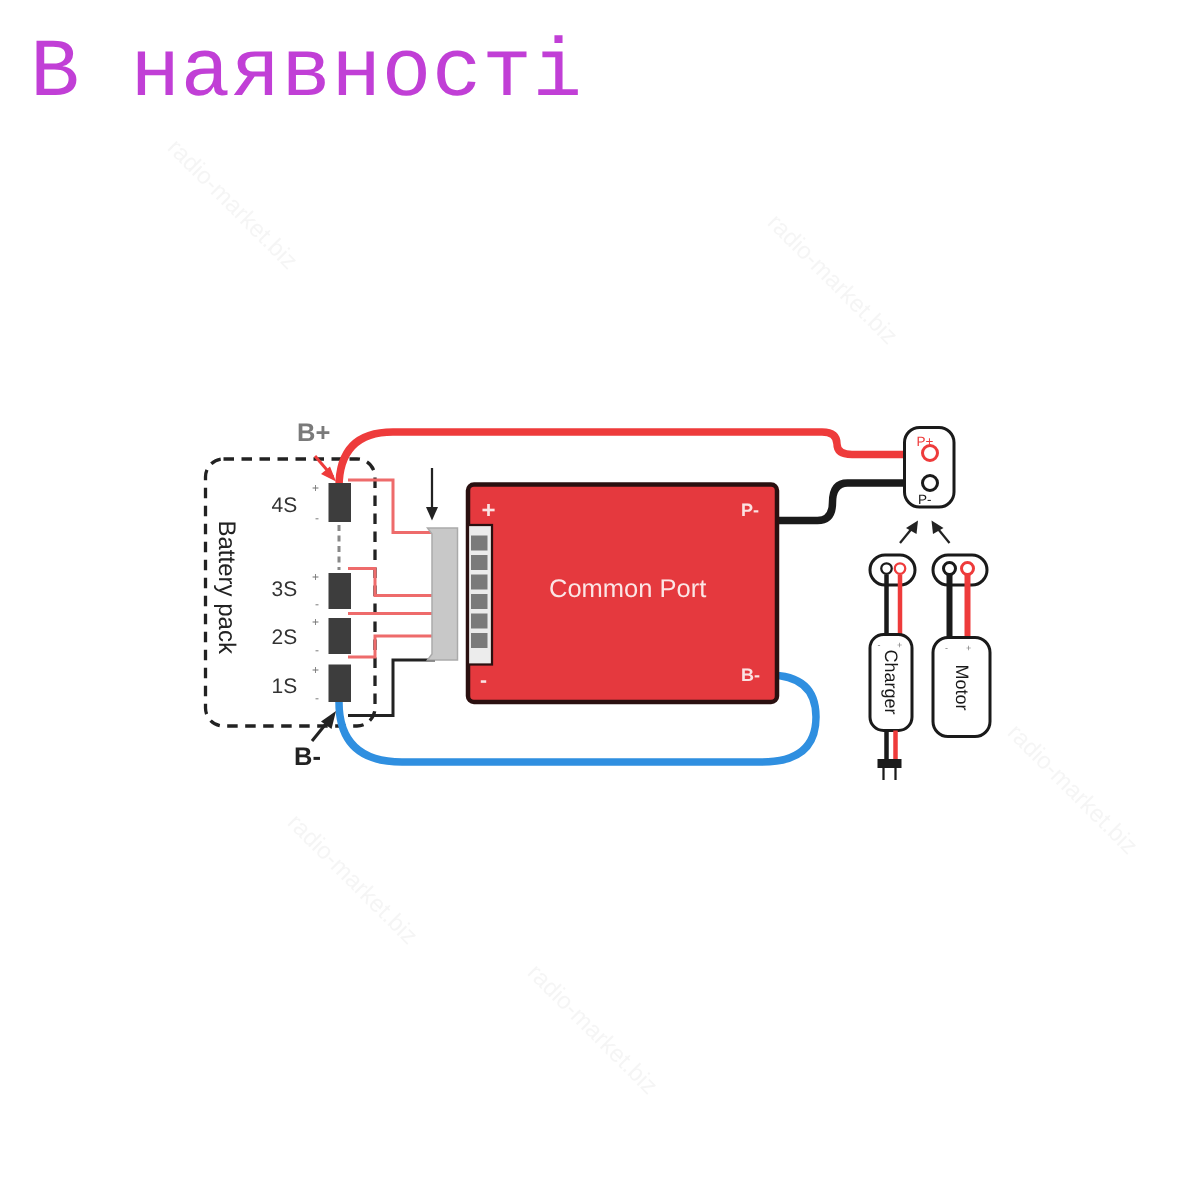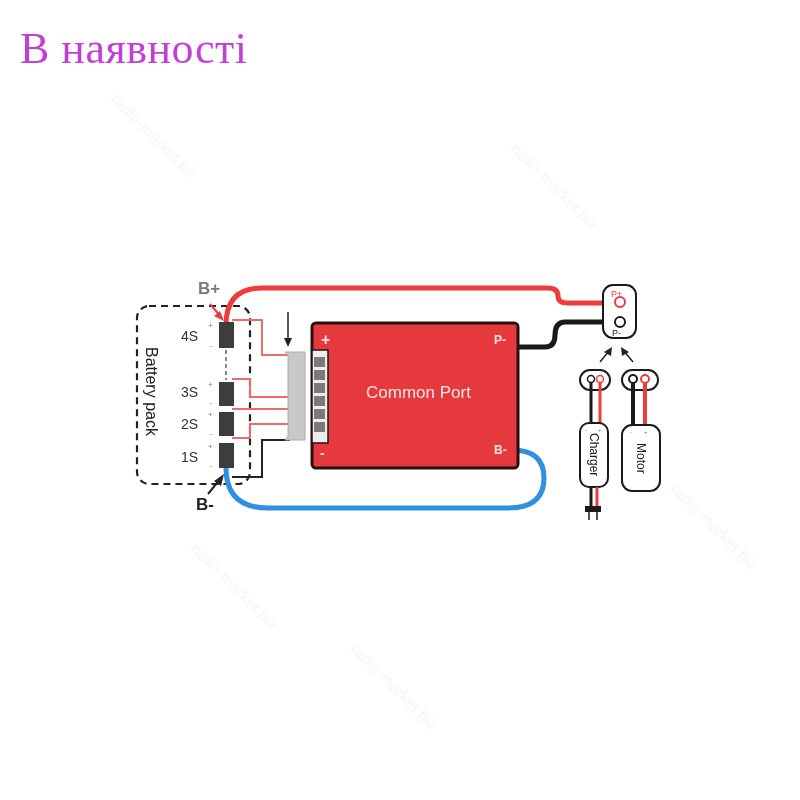--- a/index.html
+++ b/index.html
@@ -1,20 +1,20 @@
 <!DOCTYPE html>
 <html><head>
   <meta charset="utf-8">
   <style>
     html, body { margin: 0; padding: 0; background: #ffffff; }
     body { width: 800px; height: 800px; position: relative; overflow: hidden; font-family: "Liberation Sans", sans-serif; }
     .headline {
       position: absolute; left: 20px; top: 14px;
-      font-family: Liberation Serif, serif;
-      font-size: 44px; line-height: 70px; color: #c13fd6; letter-spacing: 0.5px;
+      font-family: Liberation Mono, monospace;
+      font-size: 55px; line-height: 70px; color: #c13fd6; letter-spacing: 0.5px;
     }
     .watermark {
       position: absolute; font-family: "Liberation Sans", sans-serif;
       font-size: 16px; color: rgba(180,180,180,0.13);
       transform: rotate(45deg); transform-origin: left top; white-space: nowrap;
     }
     svg text { font-family: "Liberation Sans", sans-serif; }
     .diagram { position: absolute; left: 0; top: 0; width: 800px; height: 800px; }
   </style>
 </head>

